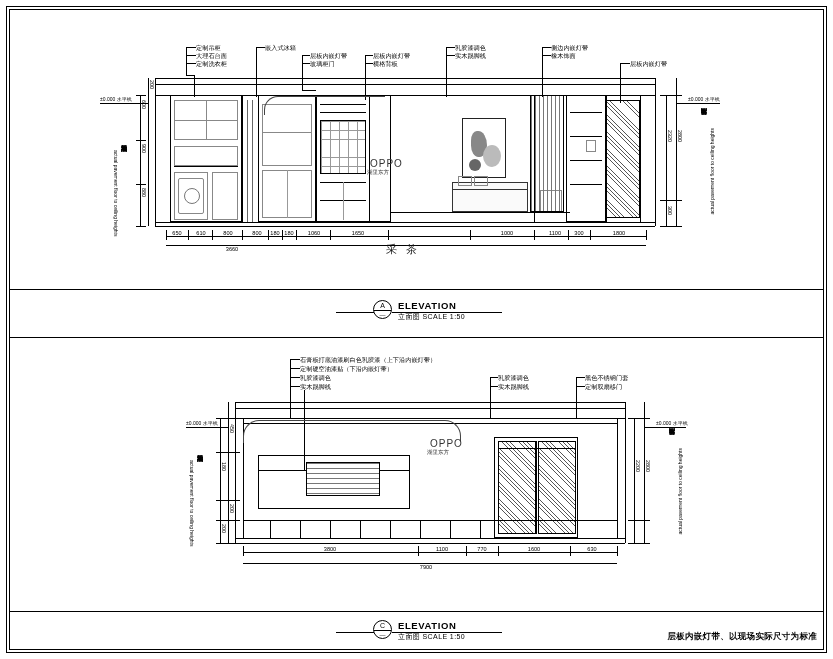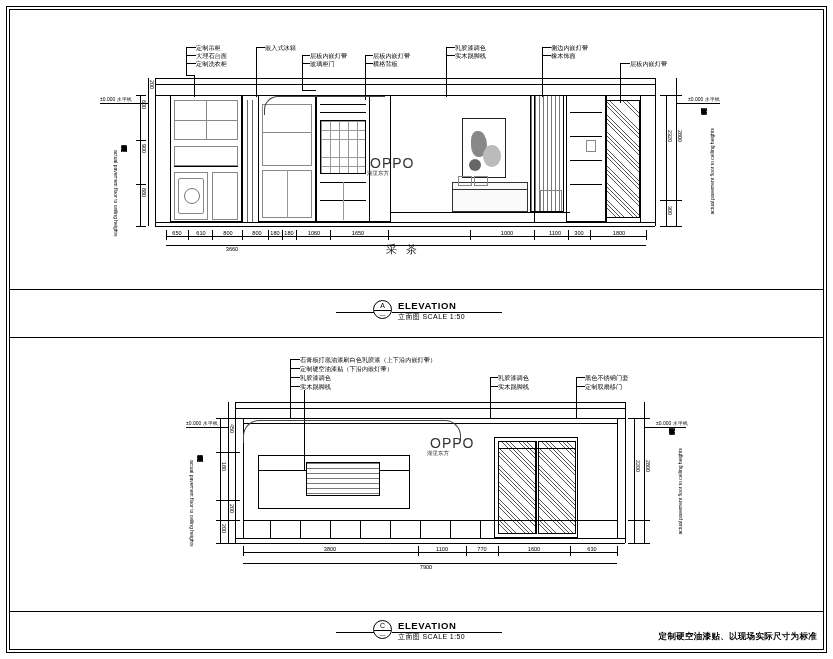--- a/index.html
+++ b/index.html
@@ -177,21 +177,21 @@
     box-sizing: border-box;
     background: #fafafa;
   }
   .logo {
     position: absolute;
     font-size: 5.5px;
     text-align: center;
     color: #333;
     line-height: 7px;
   }
-  .logo .mark { font-size: 14px; letter-spacing: 1px; padding-left: 12px; }
+  .logo .mark { font-size: 10px; letter-spacing: 1px; padding-left: 12px; }
   .lvl {
     position: absolute;
     font-size: 5px;
     white-space: nowrap;
   }
 </style>
 </head>
 <body>
 
 <div class="sheet">
@@ -521,14 +521,14 @@
       <span class="cdiv">—</span>
     </div>
     <div class="titleblock" style="left:398px; top:620px; width:120px; text-align:left;">
       <div class="tb-name">ELEVATION</div>
       <div class="tb-sub">立面图  SCALE 1:50</div>
     </div>
     <div class="tb-line" style="left:336px; top:632px; width:38px;"></div>
     <div class="tb-line" style="left:392px; top:632px; width:110px;"></div>
   </div>
 
-  <div class="footer-note">定制硬空油漆贴、以现场实际尺寸为标准</div>
+  <div class="footer-note">层板内嵌灯带、以现场实际尺寸为标准</div>
 </div>
 
 </body></html>

